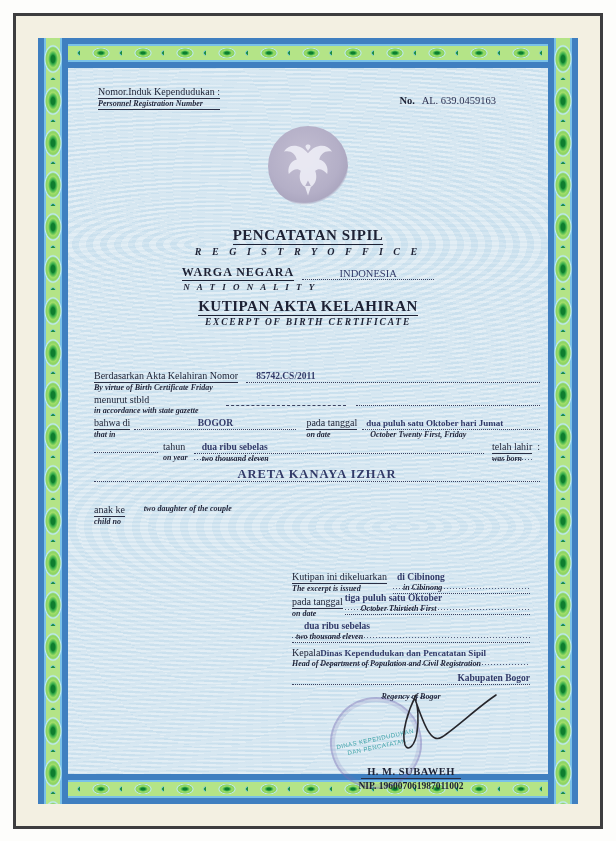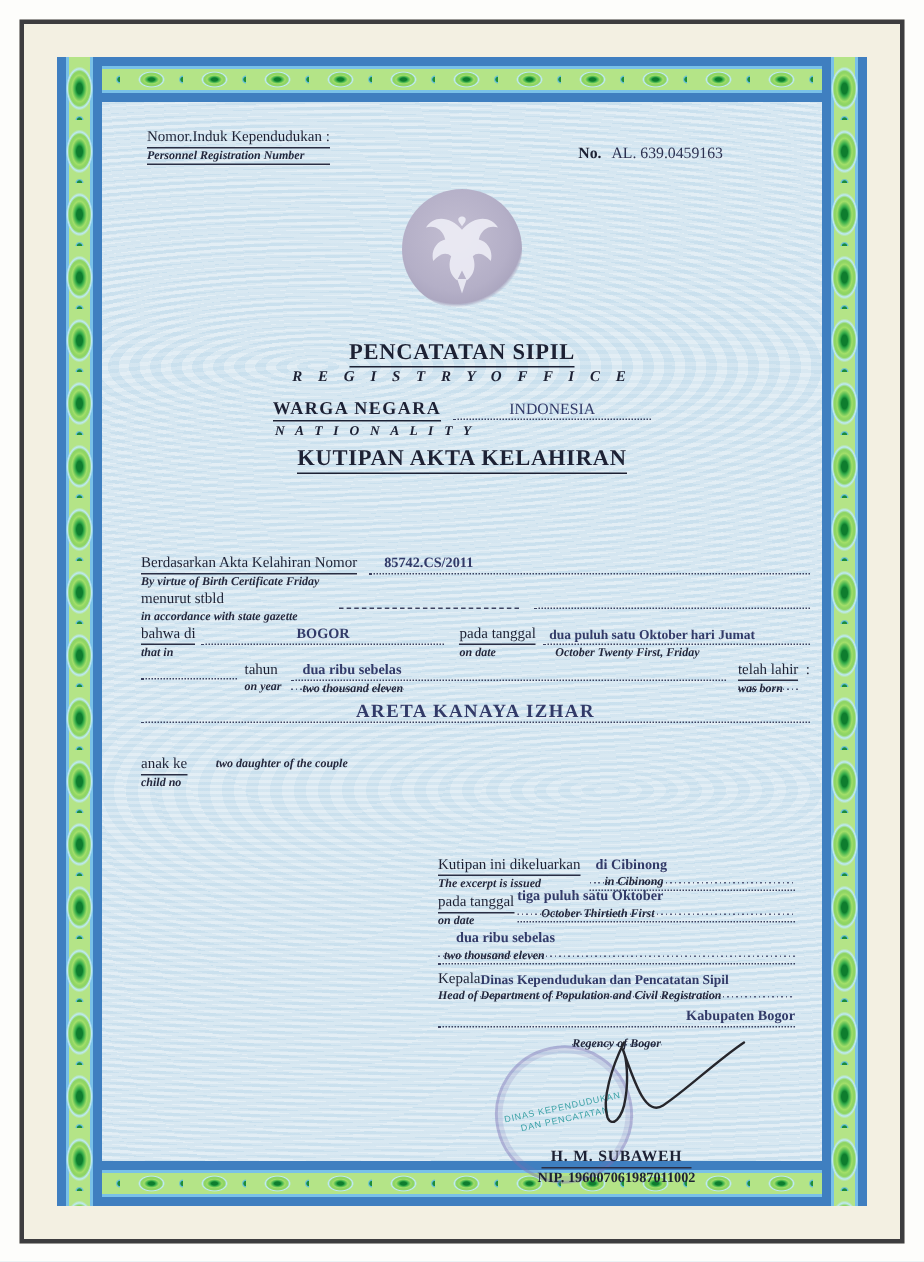--- a/index.html
+++ b/index.html
@@ -38,22 +38,22 @@
   .dot{border-bottom:1.2px dotted #3c4260;}
   .dashseg{height:11px;border-bottom:1.2px dashed #3c4260;}
   .dotlead{height:11px;border-bottom:1.2px dotted #3c4260;}
   .struck{background-image:repeating-linear-gradient(90deg,rgba(55,60,95,.8) 0 1px,rgba(0,0,0,0) 1px 3px);background-size:100% 1px;background-repeat:no-repeat;background-position:0 55%;}
   .row{display:flex;align-items:flex-start;}
   .col{display:flex;flex-direction:column;}
   .grow{flex:1;}
   .vcell{display:flex;flex-direction:column;}
   .vtop{align-self:stretch;text-align:center;}
   
-  .header{position:absolute;top:18px;left:30px;right:16px;display:flex;justify-content:space-between;align-items:center;}
-  .no-block{margin-right:50px;margin-top:9px;font-size:10.5px;white-space:nowrap;}
+  .header{position:absolute;top:18px;left:30px;right:32px;display:flex;justify-content:space-between;align-items:flex-start;}
+  .no-block{margin-right:20px;margin-top:9px;font-size:10.5px;white-space:nowrap;}
   .no-label{font-weight:bold;color:#1d2134;}
   .no-value{color:#2c3050;margin-left:4px;}
   
   .garuda{position:absolute;top:58px;left:50%;transform:translateX(-50%);width:80px;height:80px;border-radius:50%;
     background:radial-gradient(circle at 45% 40%,#c3bed2 0%,#b4afc7 55%,#aca7c0 68%,rgba(172,167,192,0) 72%);
     display:flex;align-items:center;justify-content:center;filter:blur(.3px);}
   
   .titles{position:absolute;top:158px;left:0;right:0;text-align:center;color:#1d2134;}
   .t-main{display:inline-block;font-size:15px;font-weight:bold;letter-spacing:.5px;border-bottom:1.6px solid #1d2134;padding-bottom:0;}
   .t-sub{font-size:10px;font-style:italic;font-weight:bold;letter-spacing:4px;margin-top:1px;}
@@ -110,20 +110,21 @@
 
       <div class="titles">
         <div><span class="t-main">PENCATATAN SIPIL</span></div>
         <div class="t-sub">R E G I S T R Y   O F F I C E</div>
         <div class="warga-row">
           <span class="warga-lab">WARGA NEGARA</span>
           <span class="warga-val">INDONESIA</span>
         </div>
         <div class="warga-en" style="margin-left:-116px;">N A T I O N A L I T Y</div>
         <div><span class="t-main2">KUTIPAN AKTA KELAHIRAN</span></div>
+        <div class="t-sub2">EXCERPT OF BIRTH CERTIFICATE</div>
       </div>
 
       <div class="main">
 
         <div class="row">
           <div class="col">
             <span class="lab u">Berdasarkan Akta Kelahiran Nomor</span>
             <span class="en">By virtue of Birth Certificate Friday</span>
           </div>
           <div class="vcell grow" style="margin-left:8px;">

